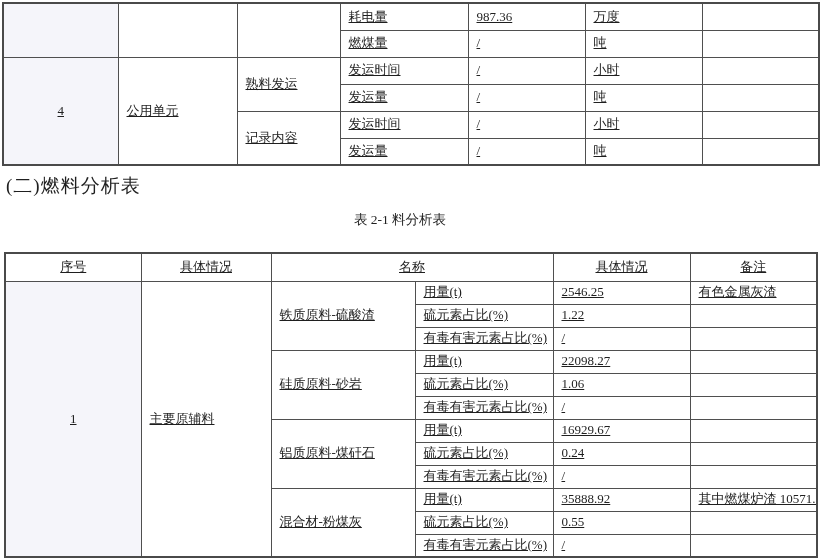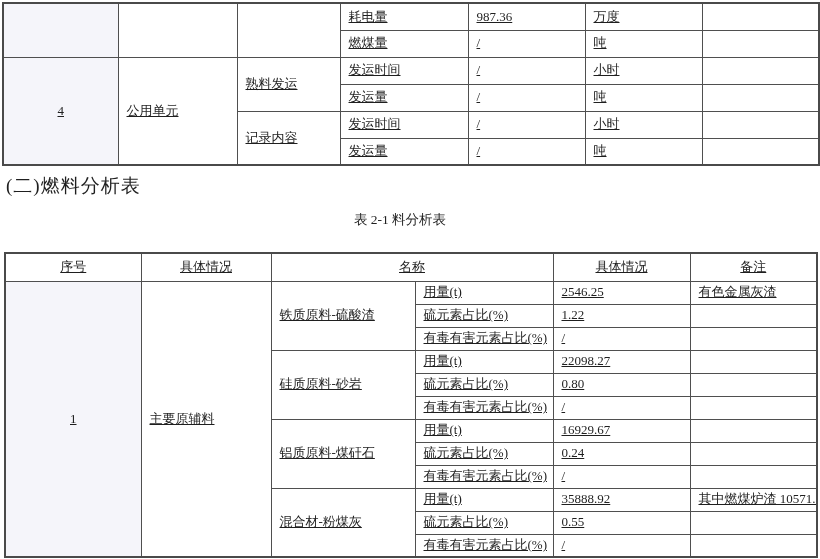--- a/index.html
+++ b/index.html
@@ -150,21 +150,21 @@
   </tr>
 
   <tr>
     <td rowspan="3">硅质原料-砂岩</td>
     <td>用量(t)</td>
     <td>22098.27</td>
     <td></td>
   </tr>
   <tr>
     <td>硫元素占比(%)</td>
-    <td>0.80</td>
+    <td>1.06</td>
     <td></td>
   </tr>
   <tr>
     <td>有毒有害元素占比(%)</td>
     <td>/</td>
     <td></td>
   </tr>
 
   <tr>
     <td rowspan="3">铝质原料-煤矸石</td>

